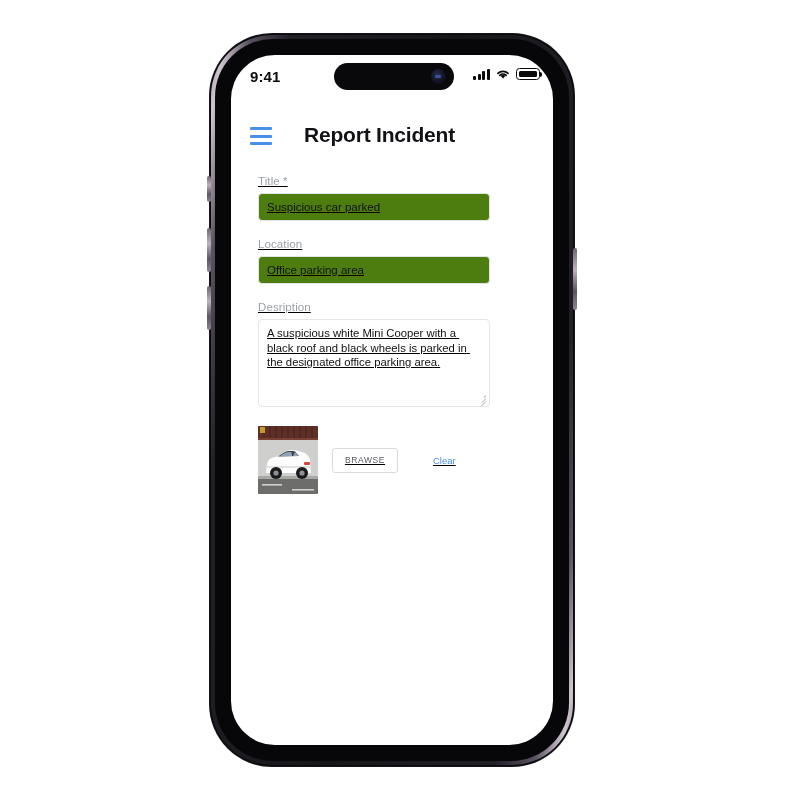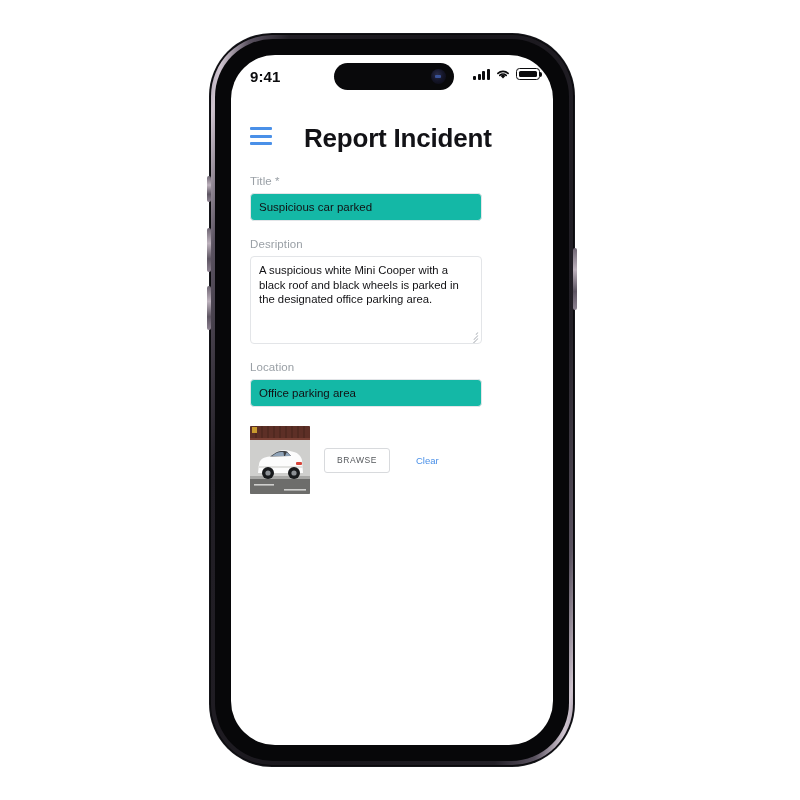--- a/index.html
+++ b/index.html
@@ -189,48 +189,49 @@
     display: block;
     height: 3px;
     width: 100%;
     background: #4a90e8;
     border-radius: 1px;
   }
   .page-title {
     position: absolute;
     left: 73px;
     top: 10px;
-    font-size: 26px;
+    font-size: 21px;
     font-weight: bold;
     color: #121216;
     letter-spacing: -0.2px;
   }
 
   
   .form-body {
     position: absolute;
-    left: 0;
+    left: 8px;
     top: 120px;
     width: 270px;
     padding: 0 19px;
     box-sizing: border-box;
+    text-decoration: underline;
   }
   .field-label {
     font-size: 11.5px;
     color: #9aa0a6;
     margin-bottom: 6px;
     letter-spacing: .1px;
   }
   .text-input {
     width: 100%;
     box-sizing: border-box;
     height: 28px;
     border: 1px solid #e3e5e8;
     border-radius: 4px;
-    background: #14b8a6;
+    background: #4d7c0f;
     font-family: "Liberation Sans", sans-serif;
     font-size: 11.5px;
     color: #111114;
     padding: 4px 8px;
     outline: none;
     display: flex;
     align-items: center;
   }
   .field-block { margin-bottom: 17px; }
 
@@ -297,21 +298,21 @@
     font-family: "Liberation Sans", sans-serif;
     font-size: 8.5px;
     letter-spacing: .6px;
     color: #55585c;
     display: flex;
     align-items: center;
     justify-content: center;
     cursor: pointer;
   }
   .clear-link {
-    margin-left: 26px;
+    margin-left: 35px;
     font-size: 9.5px;
     color: #4a90e8;
     cursor: pointer;
   }
 
   
   .submit-bar {
     position: absolute;
     left: 0;
     bottom: 0;
@@ -379,28 +380,28 @@
     </div>
 
     <div class="form-body">
 
       <div class="field-block">
         <div class="field-label">Title *</div>
         <div class="text-input" placeholder="">Suspicious car parked</div>
       </div>
 
       <div class="field-block">
+        <div class="field-label">Location</div>
+        <div class="text-input" placeholder="">Office parking area</div>
+      </div>
+
+      <div class="field-block">
         <div class="field-label">Desription</div>
         <div class="text-area" placeholder="" style="position: relative;">A suspicious white Mini Cooper with a black roof and black wheels is parked in the designated office parking area.<div class="resize-grip" style="position: absolute; right: 3px; bottom: 3px;"><span></span><span></span><span></span></div></div>
 
-      </div>
-
-      <div class="field-block">
-        <div class="field-label">Location</div>
-        <div class="text-input" placeholder="">Office parking area</div>
       </div>
 
       <div class="upload-row">
         <div class="thumb">
           <svg viewBox="0 0 60 68" preserveAspectRatio="none">
             <rect x="0" y="0" width="60" height="68" fill="#c2c2c0"></rect>
             <rect x="0" y="0" width="60" height="13" fill="#5d2f26"></rect>
             <g stroke="#3d1f19" stroke-width="0.7">
               <line x1="6" y1="0" x2="6" y2="13"></line>
                 <line x1="12" y1="0" x2="12" y2="13"></line>

